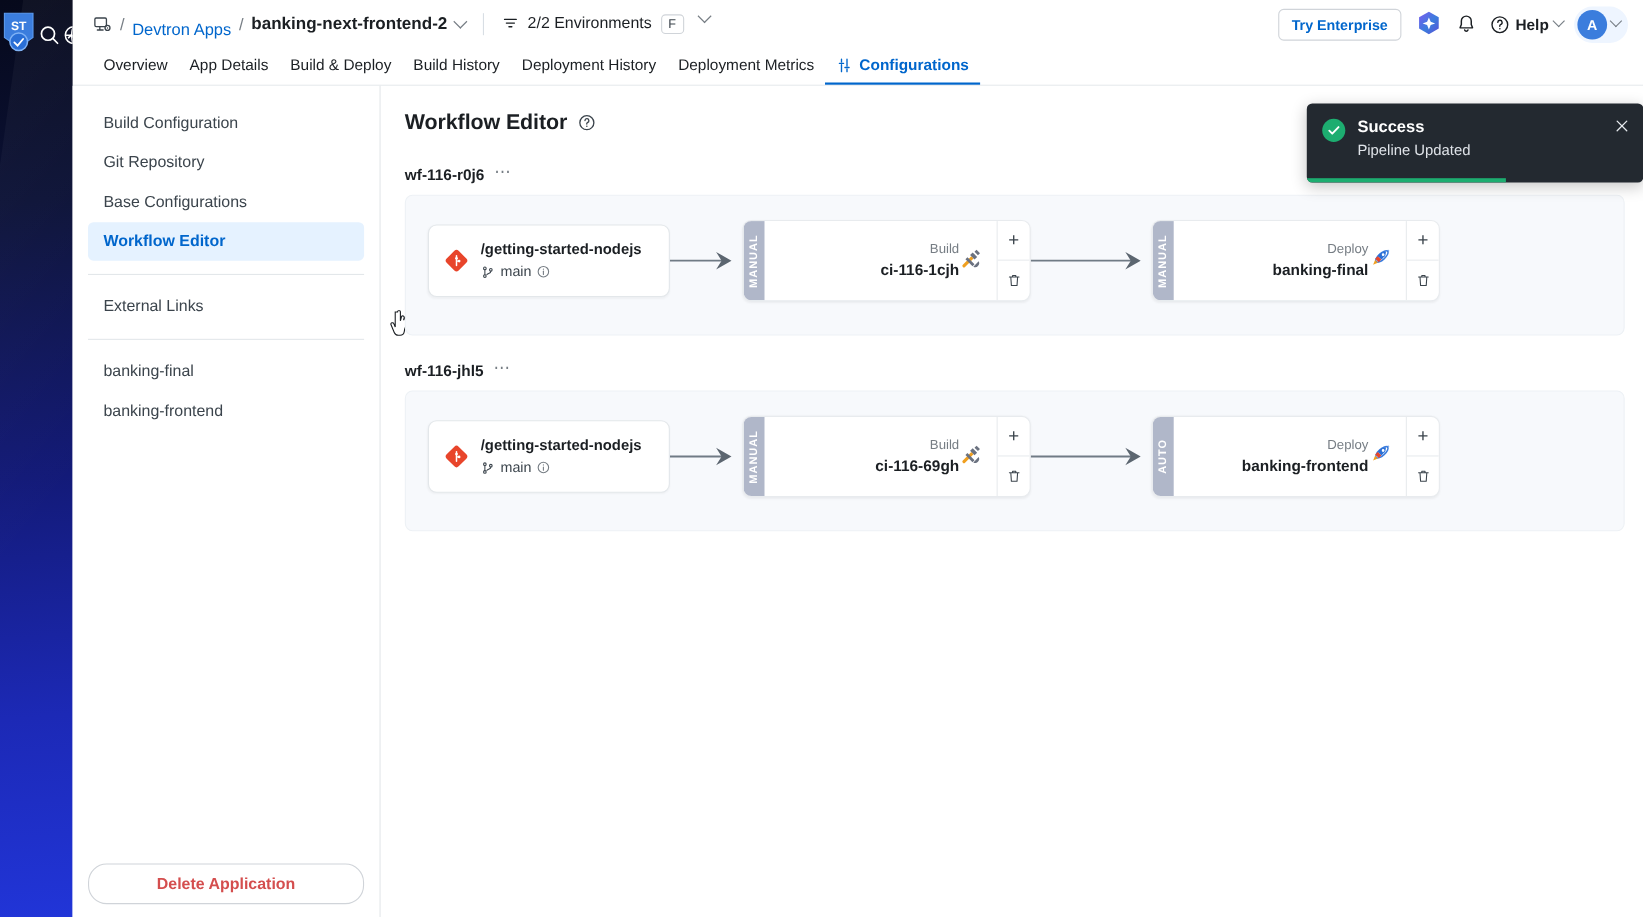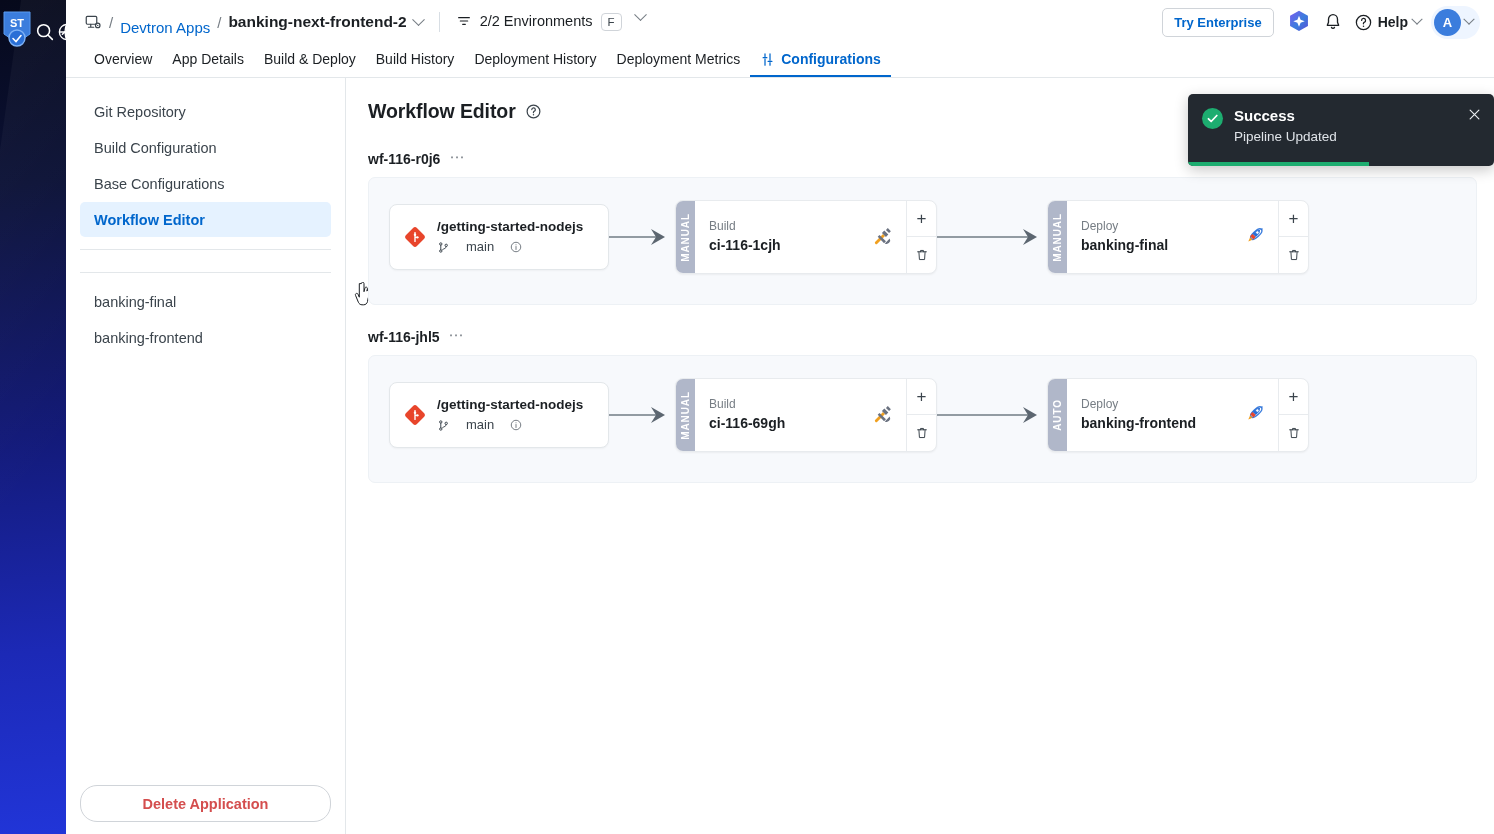--- a/index.html
+++ b/index.html
@@ -119,35 +119,35 @@
     display:flex; align-items:center;
   }
 
   
   .node-src {
     width: 220px; height: 66px; background:#fff; border:1px solid #e3e7ea; border-radius:8px;
     display:flex; align-items:center; gap:11px; padding: 0 14px; cursor:pointer;
     box-shadow: 0 1px 2px rgba(0,0,0,.04);
   }
   .src-txt .t1 { font-size:13.5px; font-weight:700; color:#1b1f23; line-height:1.5; }
-  .src-txt .t2 { font-size:13px; color:#3b444c; display:flex; align-items:center; gap:16px; line-height:1.5;}
+  .src-txt .t2 { font-size:13px; color:#3b444c; display:flex; align-items:center; gap:5px; line-height:1.5;}
 
   .arrow { flex: 0 0 auto; display:flex; align-items:center; }
 
   .node-pipe {
     height: 74px; background:#fff; border-radius:8px; display:flex; cursor:pointer;
     box-shadow: 0 1px 2px rgba(0,0,0,.05); overflow:hidden; border:1px solid #e8ebee;
   }
   .trigger-strip {
     width: 19px; background:#b0b7c9; color:#fff; font-size:10px; font-weight:700;
     letter-spacing:.09em; display:flex; align-items:center; justify-content:center;
     flex: 0 0 19px;
   }
   .trigger-strip span { writing-mode: vertical-rl; transform: rotate(180deg); }
-  .pipe-body { flex:1 1 auto; display:flex; align-items:center; padding: 0 12px 0 14px; gap:0; }
+  .pipe-body { flex:1 1 auto; display:flex; align-items:center; padding: 0 12px 0 14px; gap:0;text-align:right; }
   .pipe-txt { flex:1 1 auto; min-width:0; }
   .pipe-txt .lbl { font-size:12px; color:#767d84; line-height:1.55; }
   .pipe-txt .val { font-size:14px; font-weight:700; color:#1b1f23; line-height:1.55; }
   .pipe-icon { font-size:19px; line-height:1; }
   .pipe-actions { width: 30px; flex:0 0 30px; border-left:1px solid #e8ebee; display:flex; flex-direction:column; }
   .pa { flex:1 1 50%; display:flex; align-items:center; justify-content:center; cursor:pointer; color:#3b444c; }
   .pa.top { border-bottom:1px solid #e8ebee; }
   .plus { font-size:17px; color:#3b444c; line-height:1; font-weight:400; }
 
   .node-ci { width: 262px; }
@@ -369,32 +369,35 @@
             </svg>
         </span>
         <span>Configurations</span>
       </div>
     </div>
 
     <div class="body">
 
       <div class="sidenav">
         <div class="nav-item">
+            <span>Build Configuration</span>
+          </div>
+        <div class="nav-item">
             <span>Git Repository</span>
-          </div>
-        <div class="nav-item">
-            <span>Build Configuration</span>
           </div>
         <div class="nav-item">
             <span>Base Configurations</span>
           </div>
         <div class="nav-item active">
             <span>Workflow Editor</span>
           </div>
         <div class="nav-div"></div>
+        <div class="nav-item">
+            <span>External Links</span>
+          </div>
         <div class="nav-div"></div>
         <div class="nav-item">
             <span>banking-final</span>
           </div>
         <div class="nav-item">
             <span>banking-frontend</span>
           </div>
 
         <div class="del-wrap">
           <button class="del-btn">Delete Application</button>

